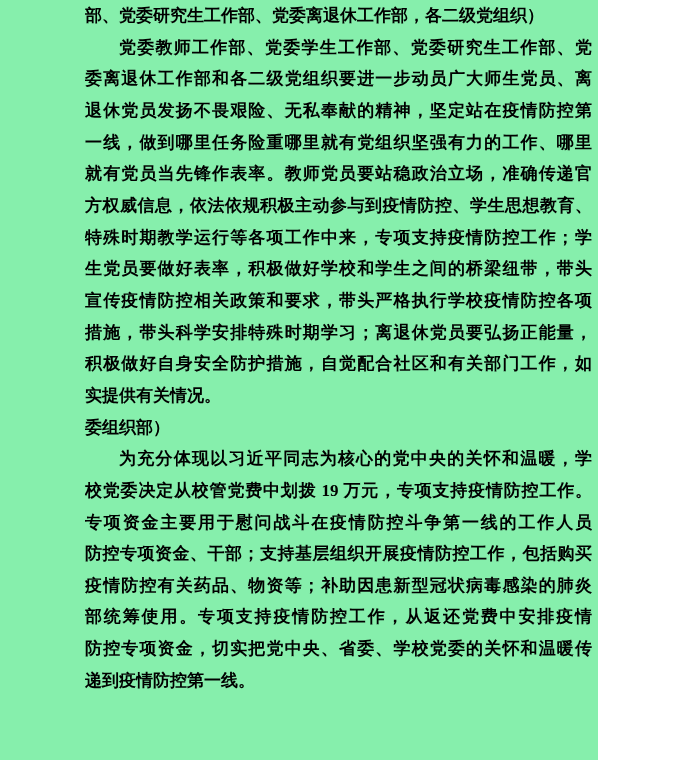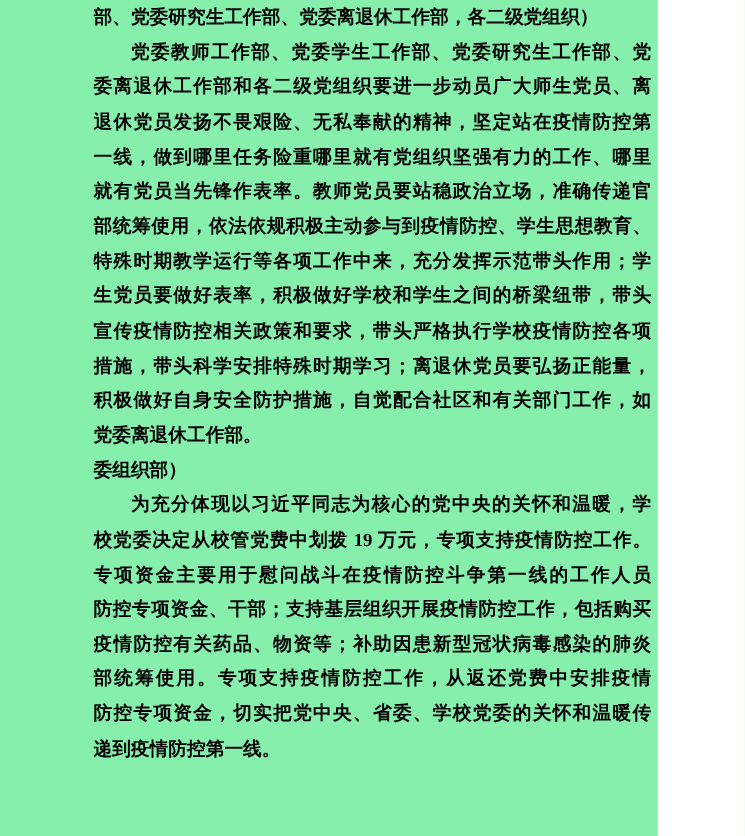--- a/index.html
+++ b/index.html
@@ -50,27 +50,27 @@
 <body>
 
 <div class="page">
   <div class="doc-body">
       <div class="text-line">部、党委研究生工作部、党委离退休工作部，各二级党组织）</div>
       <div class="text-line fill indent">党委教师工作部、党委学生工作部、党委研究生工作部、党</div>
       <div class="text-line fill">委离退休工作部和各二级党组织要进一步动员广大师生党员、离</div>
       <div class="text-line fill">退休党员发扬不畏艰险、无私奉献的精神，坚定站在疫情防控第</div>
       <div class="text-line fill">一线，做到哪里任务险重哪里就有党组织坚强有力的工作、哪里</div>
       <div class="text-line fill">就有党员当先锋作表率。教师党员要站稳政治立场，准确传递官</div>
-      <div class="text-line fill">部统筹使用，依法依规积极主动参与到疫情防控、学生思想教育、</div>
-      <div class="text-line fill">特殊时期教学运行等各项工作中来，充分发挥示范带头作用；学</div>
+      <div class="text-line fill">方权威信息，依法依规积极主动参与到疫情防控、学生思想教育、</div>
+      <div class="text-line fill">特殊时期教学运行等各项工作中来，专项支持疫情防控工作；学</div>
       <div class="text-line fill">生党员要做好表率，积极做好学校和学生之间的桥梁纽带，带头</div>
       <div class="text-line fill">宣传疫情防控相关政策和要求，带头严格执行学校疫情防控各项</div>
       <div class="text-line fill">措施，带头科学安排特殊时期学习；离退休党员要弘扬正能量，</div>
       <div class="text-line fill">积极做好自身安全防护措施，自觉配合社区和有关部门工作，如</div>
-      <div class="text-line">党委离退休工作部。</div>
+      <div class="text-line">实提供有关情况。</div>
       <div class="text-line">委组织部）</div>
       <div class="text-line fill indent">为充分体现以习近平同志为核心的党中央的关怀和温暖，学</div>
       <div class="text-line fill">校党委决定从校管党费中划拨 19 万元，专项支持疫情防控工作。</div>
       <div class="text-line fill">专项资金主要用于慰问战斗在疫情防控斗争第一线的工作人员</div>
       <div class="text-line fill">防控专项资金、干部；支持基层组织开展疫情防控工作，包括购买</div>
       <div class="text-line fill">疫情防控有关药品、物资等；补助因患新型冠状病毒感染的肺炎</div>
       <div class="text-line fill">部统筹使用。专项支持疫情防控工作，从返还党费中安排疫情</div>
       <div class="text-line fill">防控专项资金，切实把党中央、省委、学校党委的关怀和温暖传</div>
       <div class="text-line">递到疫情防控第一线。</div>
     </div>

